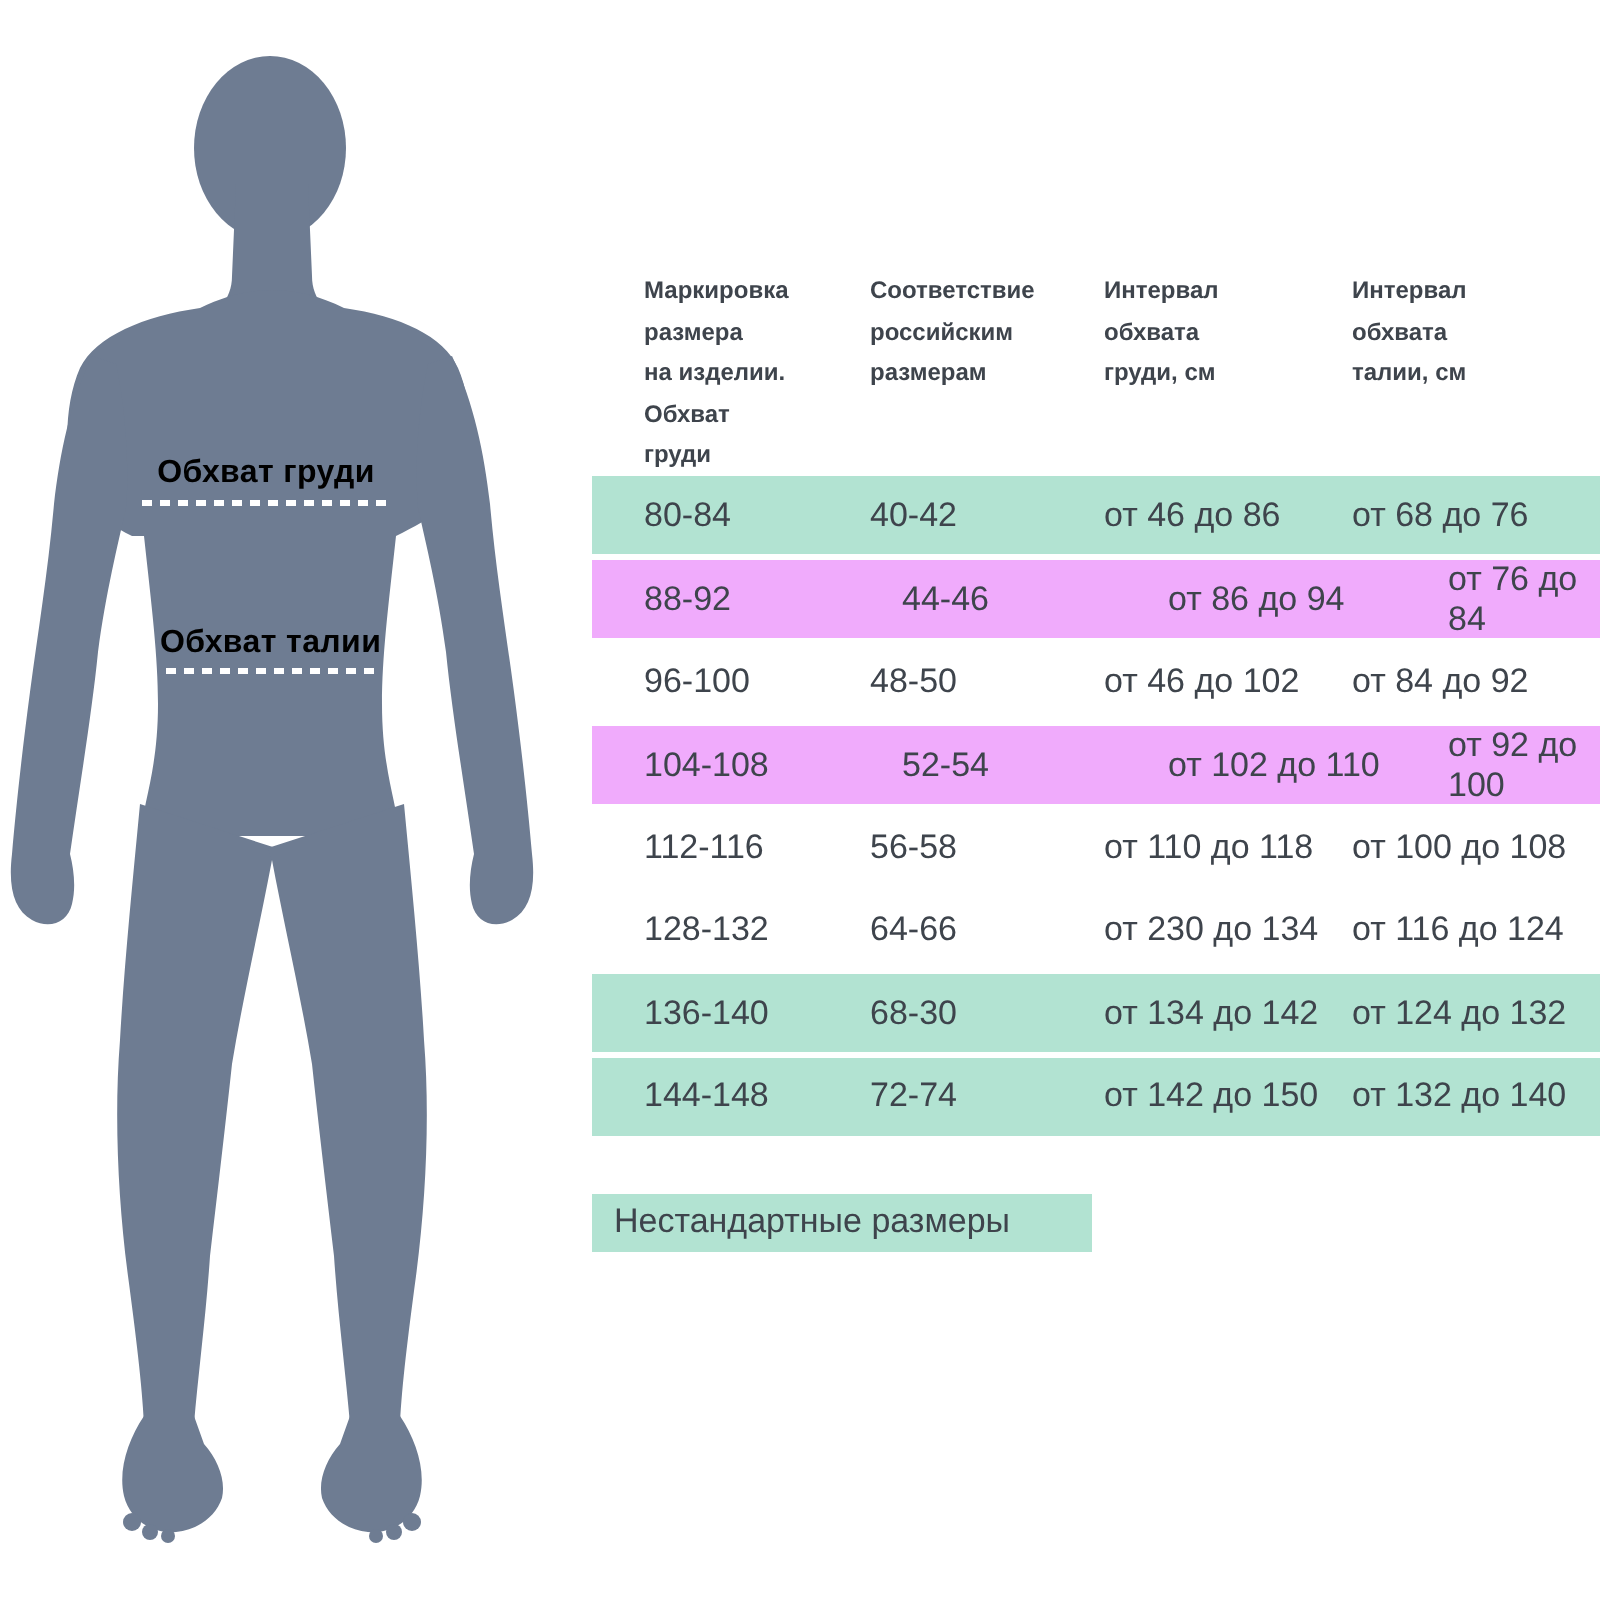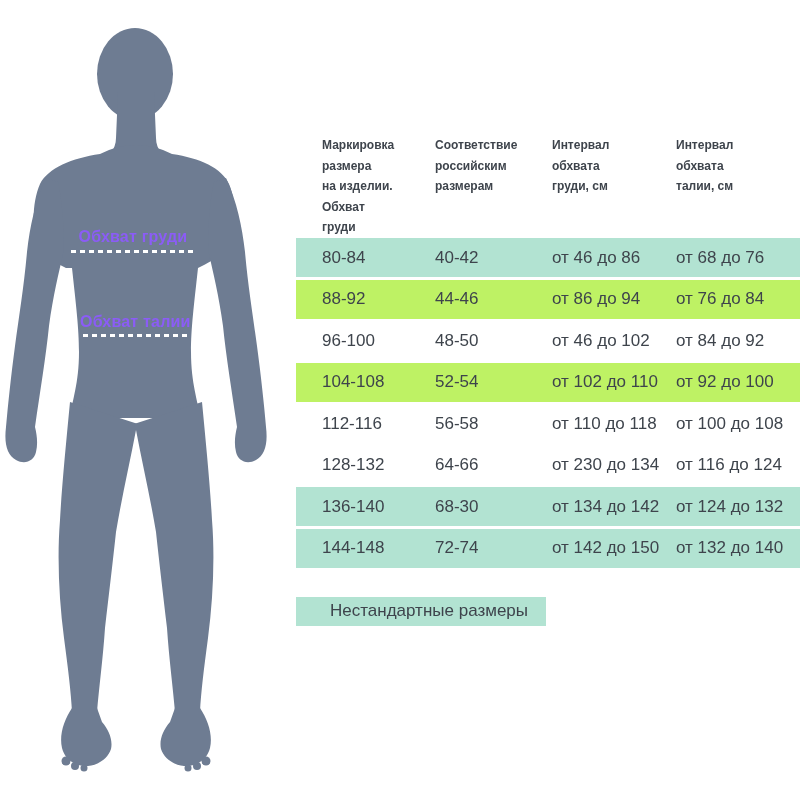--- a/index.html
+++ b/index.html
@@ -11,21 +11,21 @@
     color: #3e444c;
     overflow: hidden;
   }
 
   
   .figure-wrap { position: absolute; left: 0; top: 0; width: 290px; height: 800px; }
   .figure-wrap svg { display: block; }
 
   .measure-label {
     position: absolute;
-    color: #8b5cf6;
+    color: #000000;
     font-size: 16px;
     font-weight: bold;
     text-align: center;
     letter-spacing: 0.2px;
     white-space: nowrap;
   }
   .measure-line {
     position: absolute;
     height: 3px;
     background: repeating-linear-gradient(90deg, #ffffff 0 5px, rgba(255,255,255,0) 5px 9px);
@@ -54,31 +54,31 @@
     line-height: 20.5px;
   }
   .table-header .hcell { white-space: pre-line; }
   .trow {
     height: 39px;
     align-items: center;
     font-size: 17px;
     margin-bottom: 2.5px;
   }
   .row--green { background: #b2e3d2; }
-  .row--grey  { background: #bef264; }
+  .row--grey  { background: #f0abfc; gap: 16px; }
   .row--white { background: #ffffff; }
 
   .legend-badge {
     margin-top: 29px;
     width: 250px;
     height: 29px;
     background: #b2e3d2;
     display: flex;
     align-items: center;
-    padding-left: 34px;
+    padding-left: 11px;
     font-size: 17px;
   }
 </style>
 </head>
 <body>
 
 <div class="figure-wrap">
   <svg width="290" height="800" viewBox="0 0 290 800" xmlns="http://www.w3.org/2000/svg">
     <g fill="#6e7c92">
 

